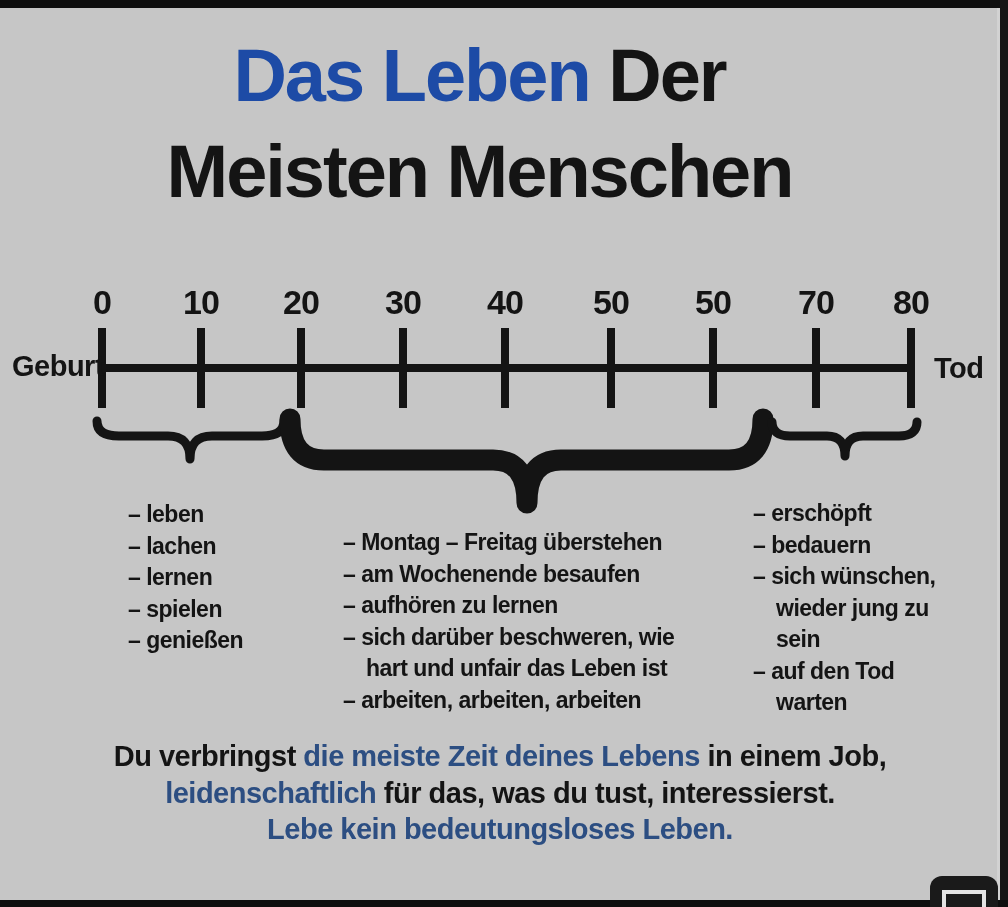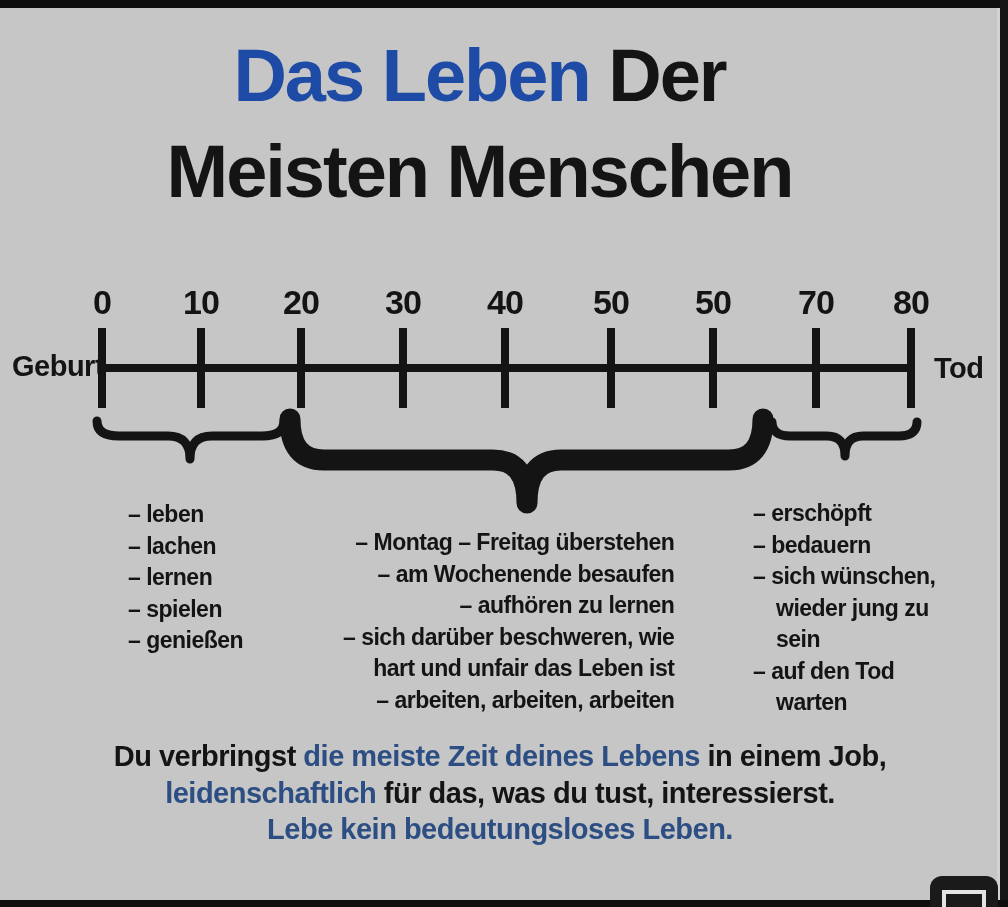--- a/index.html
+++ b/index.html
@@ -22,21 +22,21 @@
   svg.diagram{position:absolute; left:0; top:0;}
 
   .tick-label{position:absolute; top:283px; transform:translateX(-50%);
               font-size:34px; letter-spacing:-1px;}
   .axis-label{position:absolute; font-size:29px; letter-spacing:-0.5px;}
   .axis-label.start{left:12px; top:350px;}
   .axis-label.end{left:934px; top:352px;}
 
   .phase-list{position:absolute; font-size:23px; line-height:31.5px; letter-spacing:-0.5px; white-space:nowrap;}
   .phase-list.left{left:128px; top:499px;}
-  .phase-list.middle{left:343px; top:527px;text-align:right;}
+  .phase-list.middle{left:343px; top:527px;}
   .phase-list.right{left:753px; top:498px;}
   .phase-list .cont{padding-left:23px;}
 
   .paragraph{position:absolute; left:0; top:738px; width:1000px; text-align:center;
              font-size:29px; line-height:36.5px; letter-spacing:-0.5px;}
   .paragraph .blue{color:#2c4e82;}
 
   .player-btn{position:absolute; left:930px; top:876px; width:68px; height:40px;
               background:#1a1a1a; border:none; border-radius:12px 12px 0 0;
               padding:0; cursor:pointer; z-index:5;}

